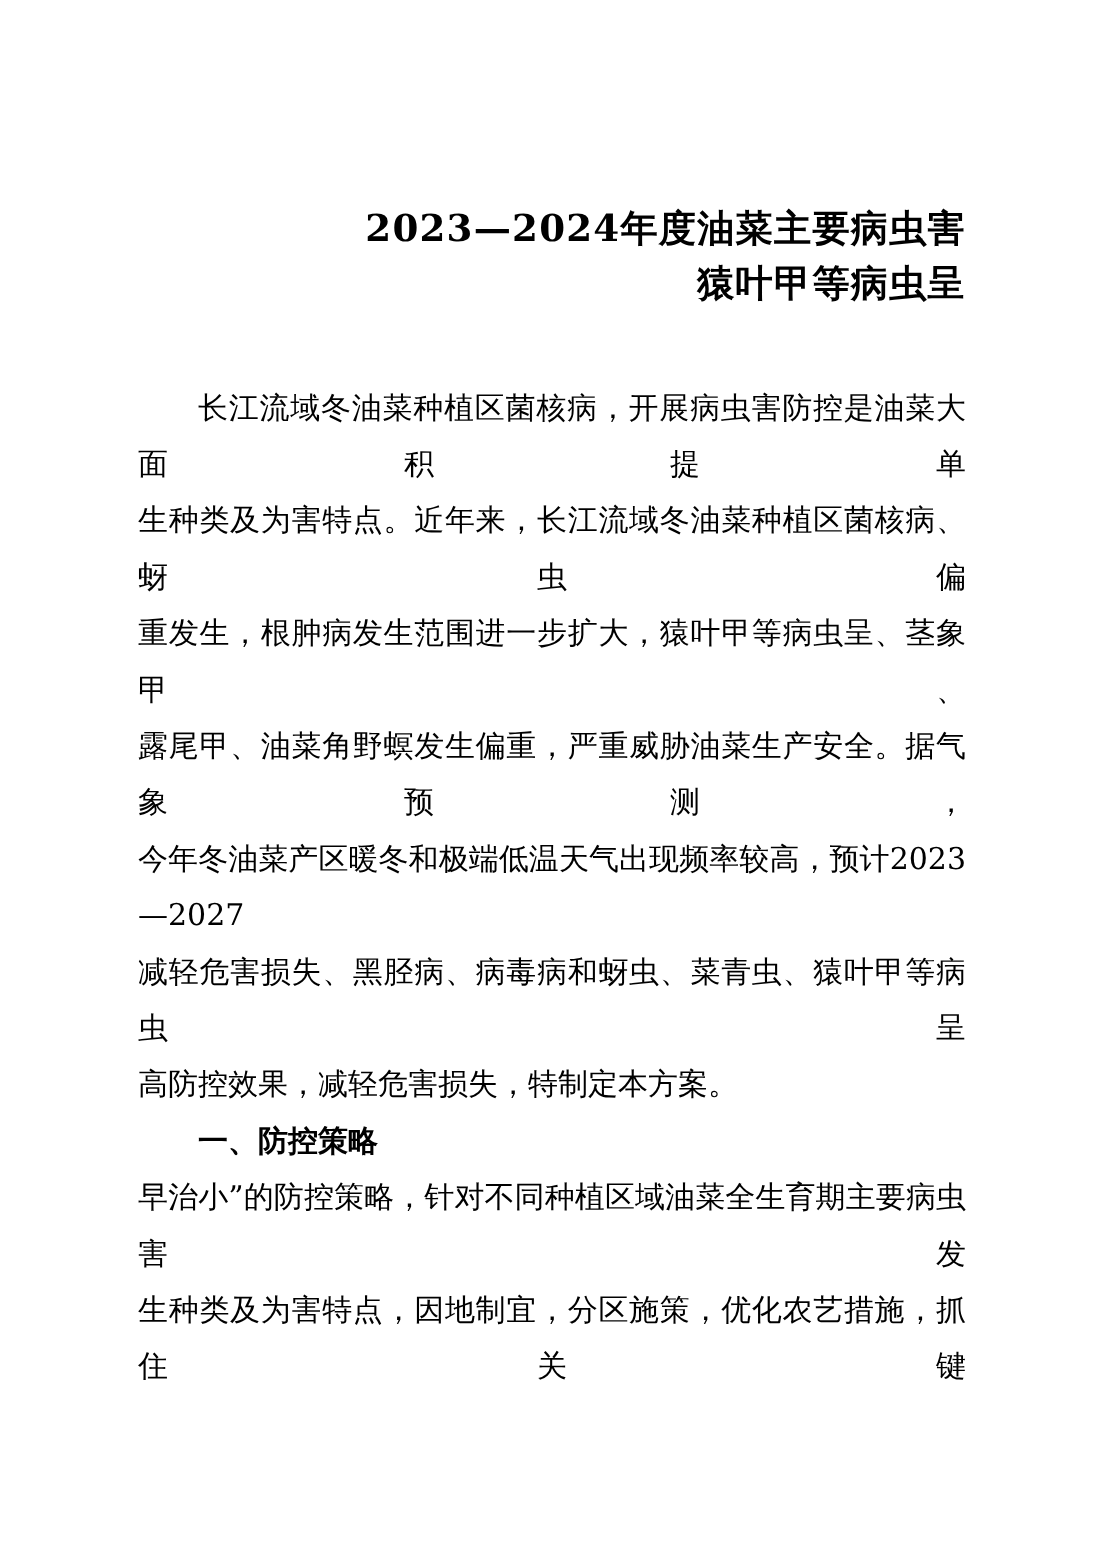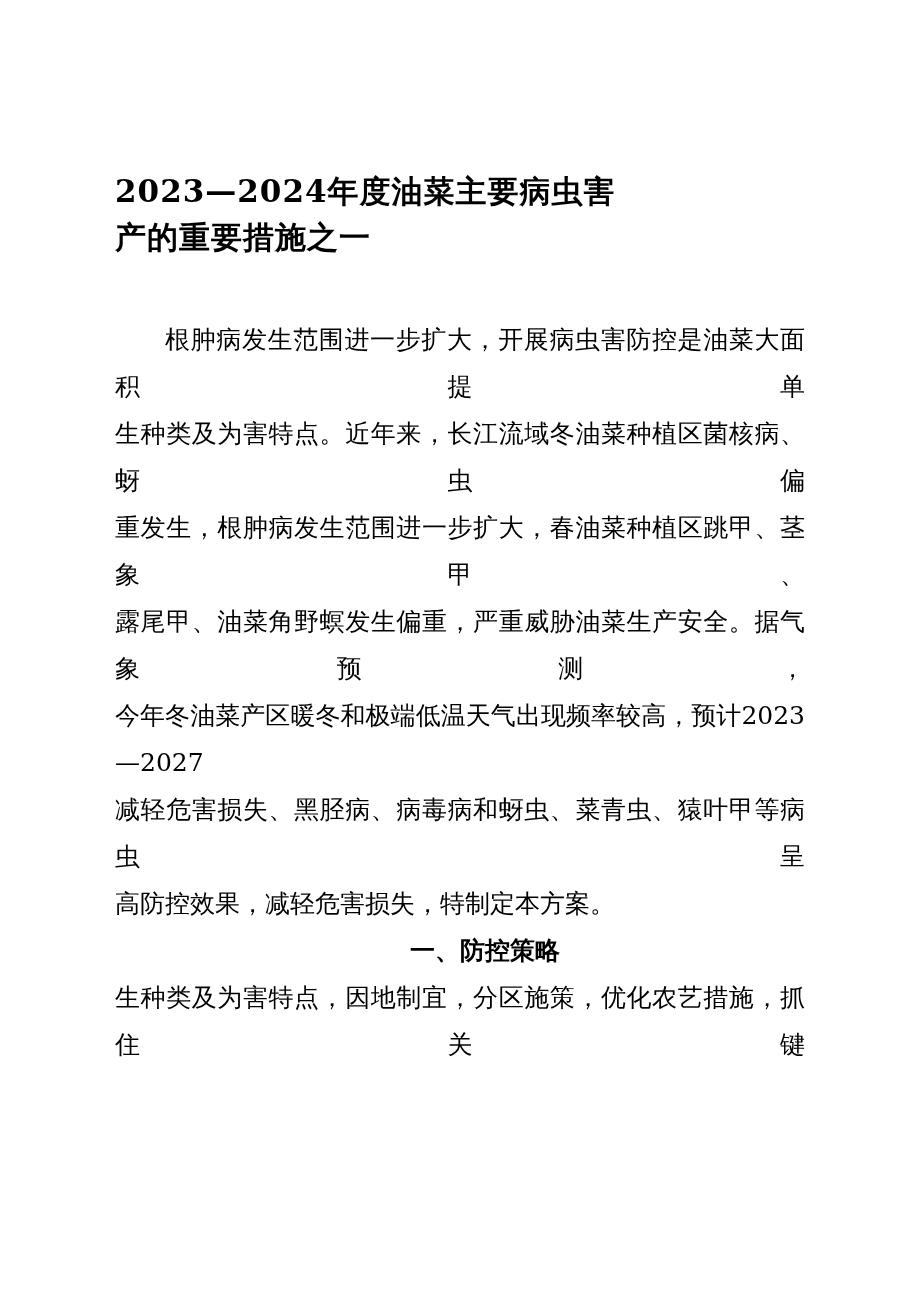--- a/index.html
+++ b/index.html
@@ -14,21 +14,21 @@
     margin: 0 auto;
     background: #ffffff;
     color: #000000;
     box-sizing: border-box;
     padding: 168px 115px 0 115px;
     font-family: "DejaVu Serif", "Liberation Serif", serif;
     overflow: hidden;
   }
   .doc-title {
     margin: 0 0 56px 0;
-    text-align: left;
+    text-align: right;
     font-size: 31px;
     font-weight: bold;
     line-height: 46px;
     letter-spacing: 1px;
   }
   .doc-title .title-line {
     display: block;
   }
   .para {
     margin: 0;
@@ -48,43 +48,43 @@
   .line.indent {
     text-indent: 2em;
   }
   .heading {
     margin: 0;
     font-size: 25px;
     line-height: 47px;
     font-weight: bold;
     font-family: "DejaVu Sans", "Liberation Sans", sans-serif;
     text-indent: 2em;
-    text-align: center;
   }
 </style>
 </head>
 <body>
 
 <div class="page">
 
   <h1 class="doc-title">
     <span class="title-line">2023—2024年度油菜主要病虫害</span>
-    <span class="title-line">产的重要措施之一</span>
+    <span class="title-line">猿叶甲等病虫呈</span>
   </h1>
 
   <p class="para">
-    <span class="line indent">根肿病发生范围进一步扩大，开展病虫害防控是油菜大面积提单</span>
+    <span class="line indent">长江流域冬油菜种植区菌核病，开展病虫害防控是油菜大面积提单</span>
     <span class="line">生种类及为害特点。近年来，长江流域冬油菜种植区菌核病、蚜虫偏</span>
-    <span class="line">重发生，根肿病发生范围进一步扩大，春油菜种植区跳甲、茎象甲、</span>
+    <span class="line">重发生，根肿病发生范围进一步扩大，猿叶甲等病虫呈、茎象甲、</span>
     <span class="line">露尾甲、油菜角野螟发生偏重，严重威胁油菜生产安全。据气象预测，</span>
     <span class="line">今年冬油菜产区暖冬和极端低温天气出现频率较高，预计2023—2027</span>
     <span class="line">减轻危害损失、黑胫病、病毒病和蚜虫、菜青虫、猿叶甲等病虫呈</span>
     <span class="line last">高防控效果，减轻危害损失，特制定本方案。</span>
   </p>
 
   <h2 class="heading">一、防控策略</h2>
 
   <p class="para">
+    <span class="line">早治小”的防控策略，针对不同种植区域油菜全生育期主要病虫害发</span>
     <span class="line">生种类及为害特点，因地制宜，分区施策，优化农艺措施，抓住关键</span>
 
   </p>
 
 </div>
 
 </body></html>

